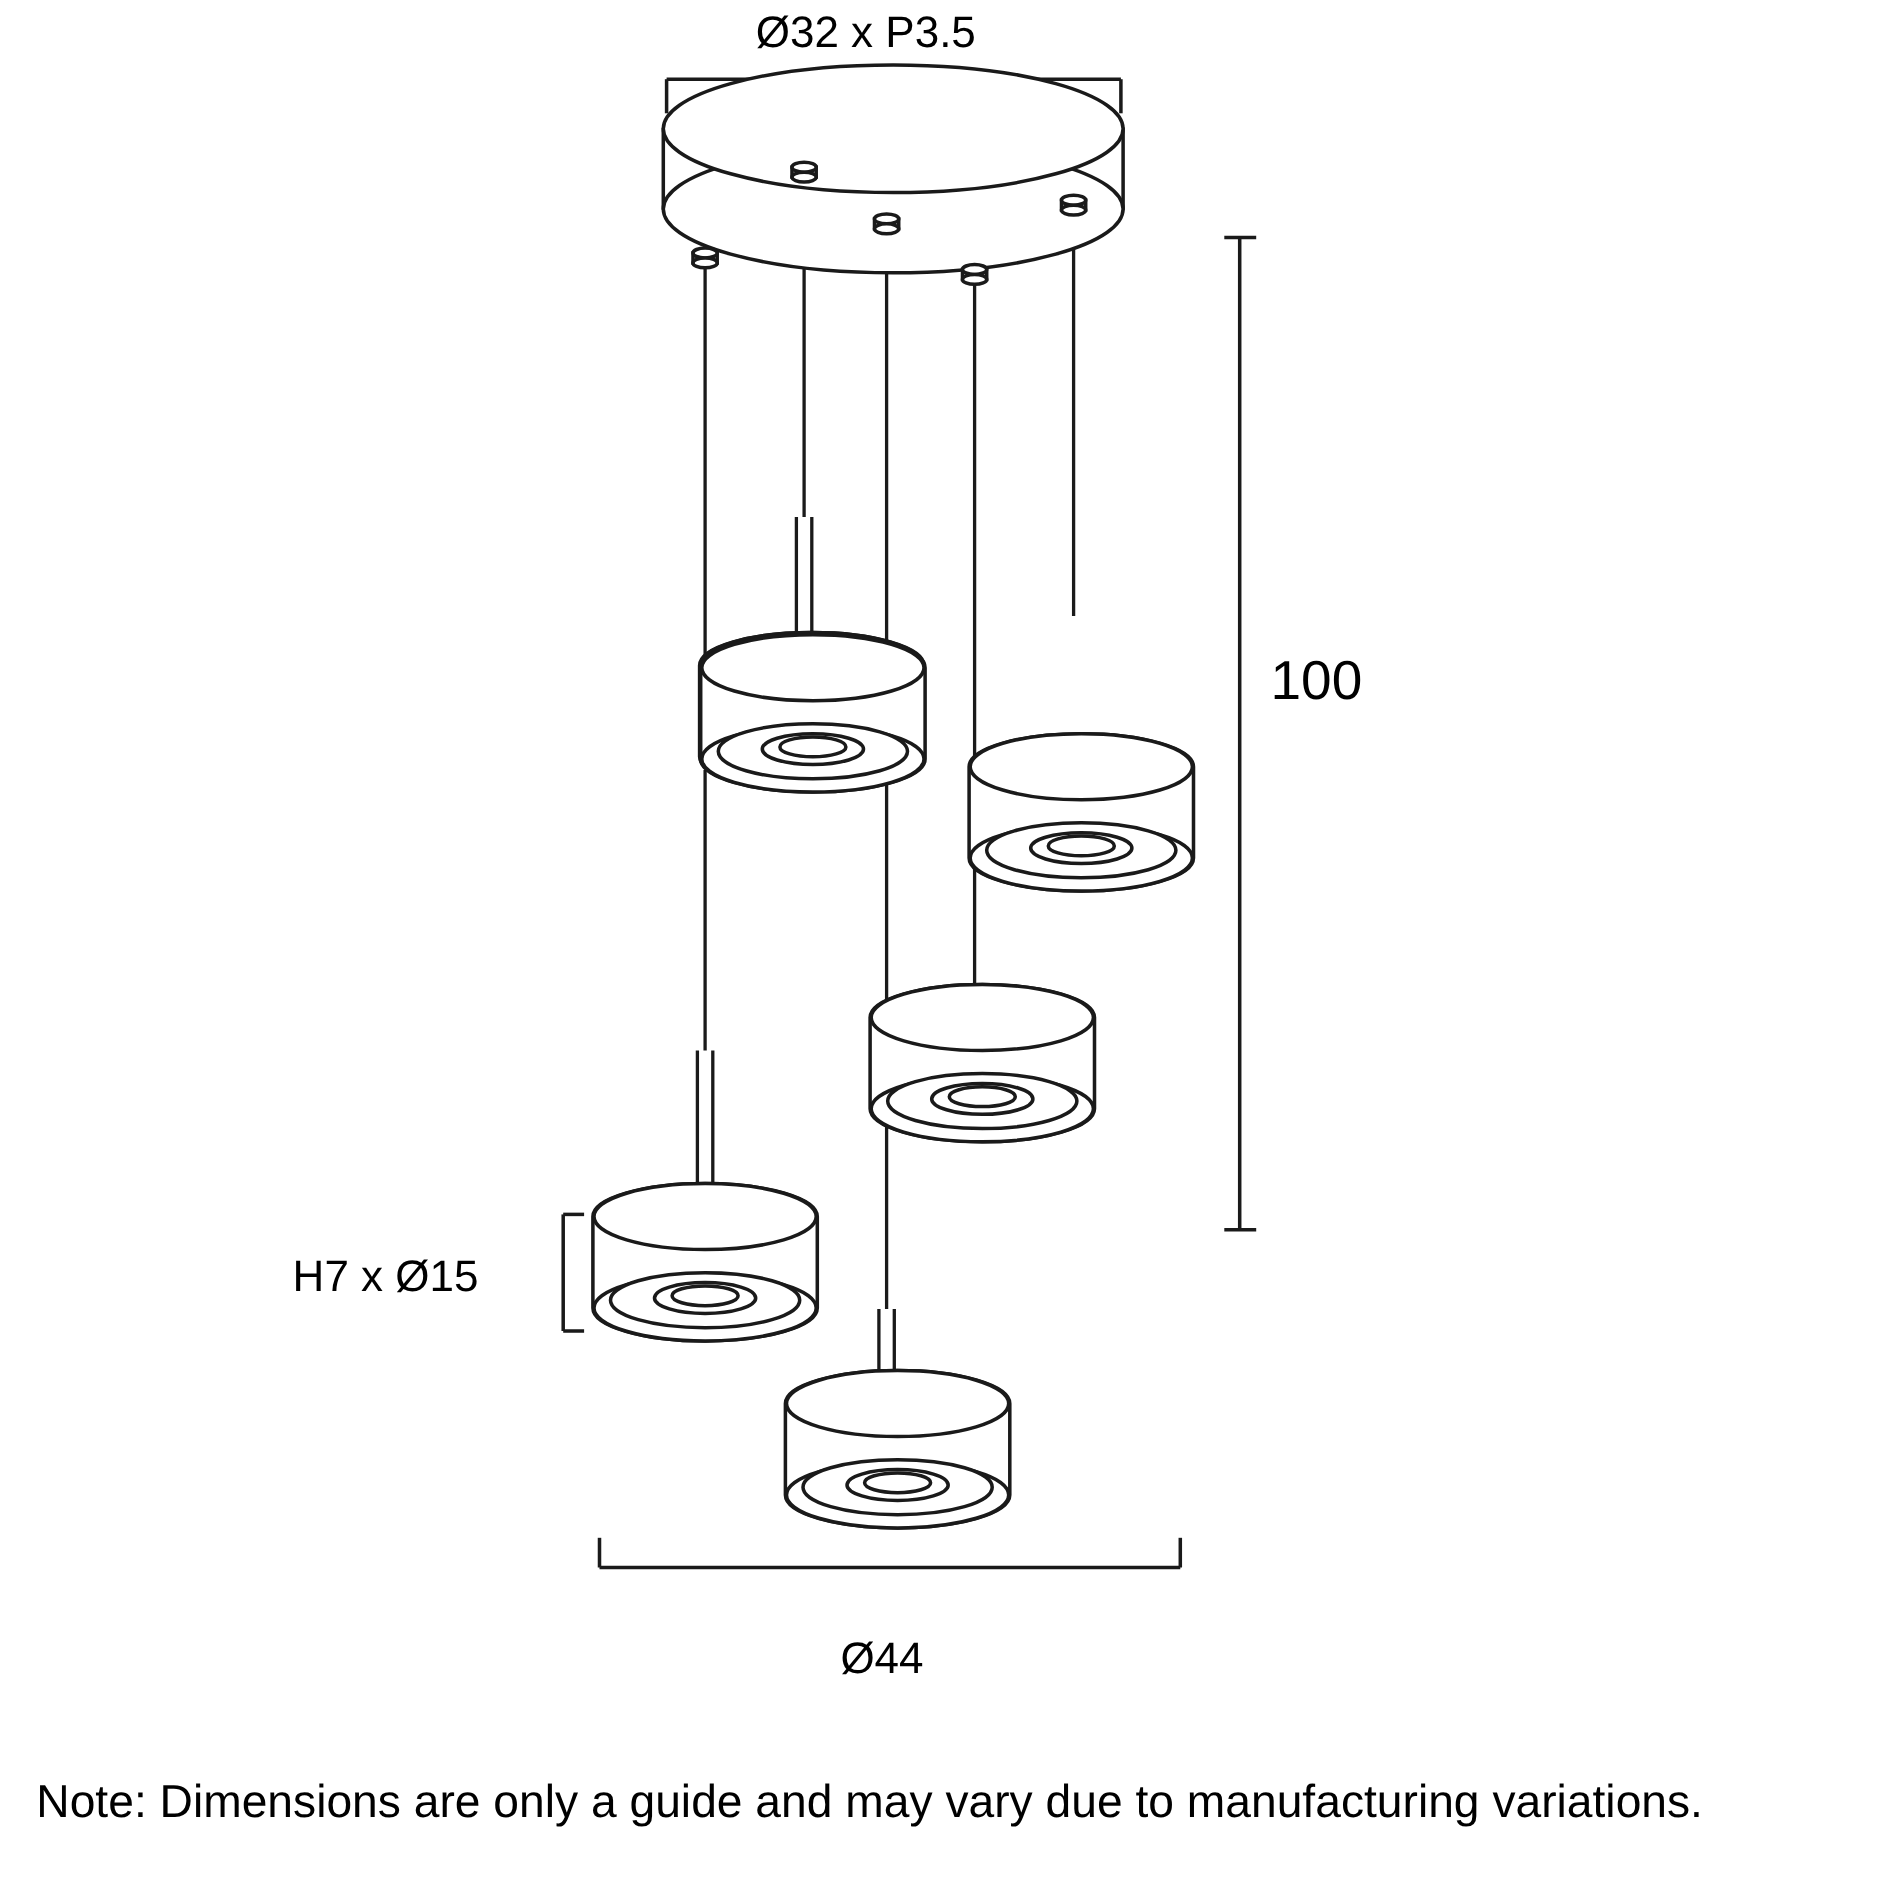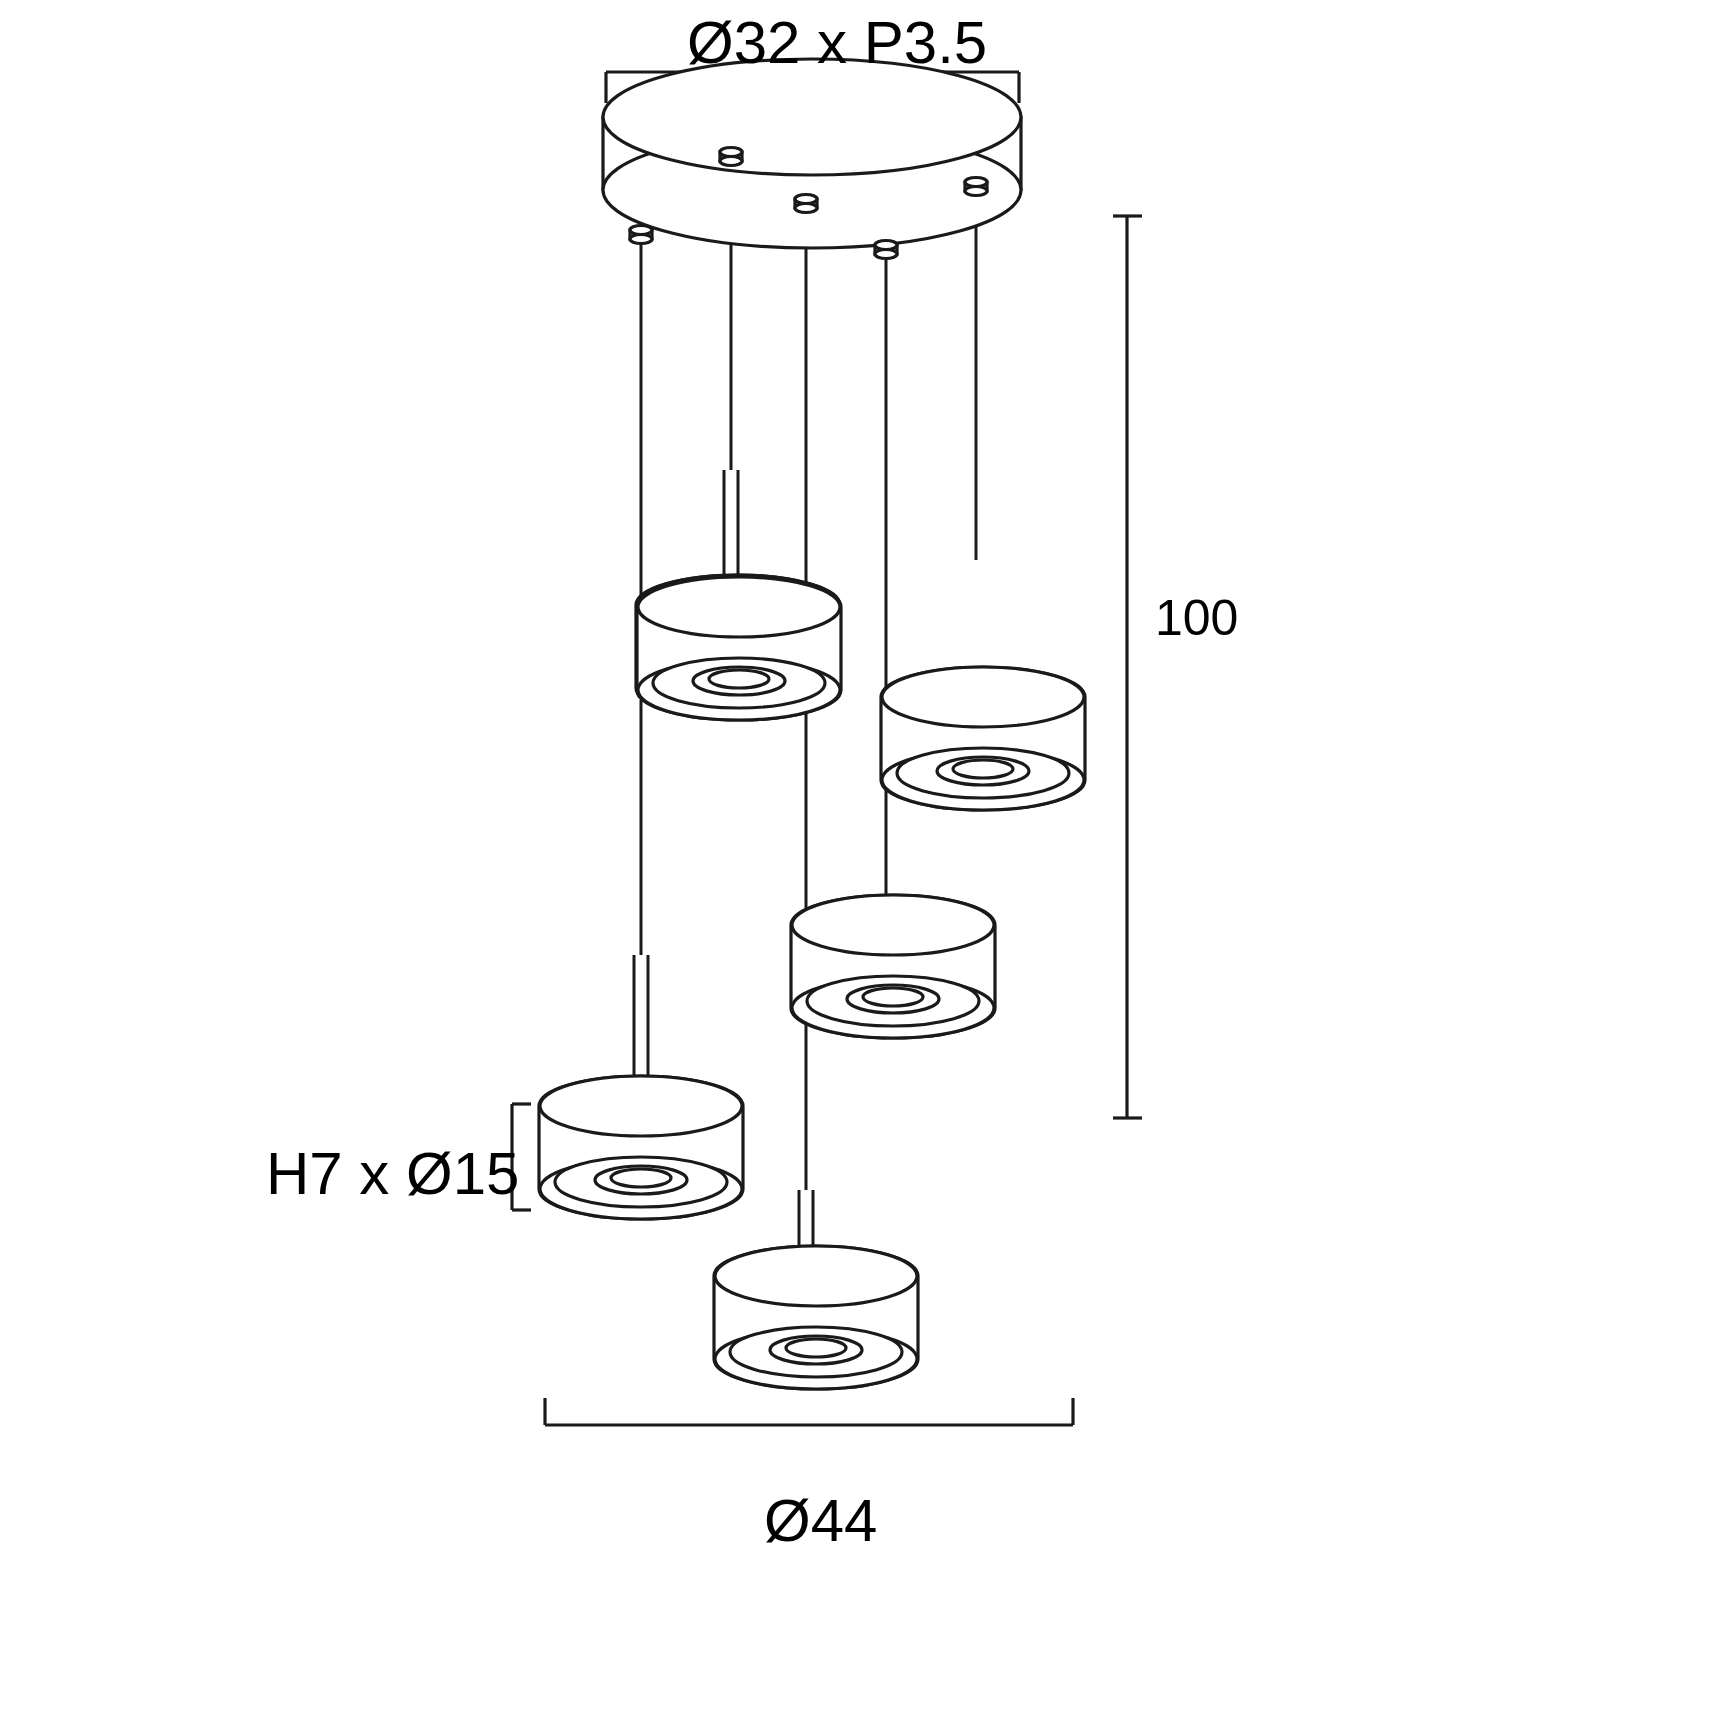--- a/index.html
+++ b/index.html
@@ -24,21 +24,21 @@
     position: absolute;
     left: 0;
     top: 0;
     width: 1713px;
     height: 1713px;
     display: block;
   }
   .dimlabel {
     position: absolute;
     font-family: "Liberation Sans", sans-serif;
-    font-size: 60px;
+    font-size: 40px;
     color: #000000;
     white-space: nowrap;
     letter-spacing: 0px;
   }
   #label-top {
     left: 687px;
     top: 8px;
   }
   #label-right {
     left: 1155px;
@@ -210,14 +210,15 @@
   </svg>
 
   <div class="dimlabel" id="label-top">Ø32 x P3.5</div>
 
   <div class="dimlabel" id="label-right">100</div>
 
   <div class="dimlabel" id="label-left">H7 x Ø15</div>
 
   <div class="dimlabel" id="label-bottom">Ø44</div>
 
+  <div id="note">Note: Dimensions are only a guide and may vary due to manufacturing variations.</div>
 
 </div>
 
 </body></html>

